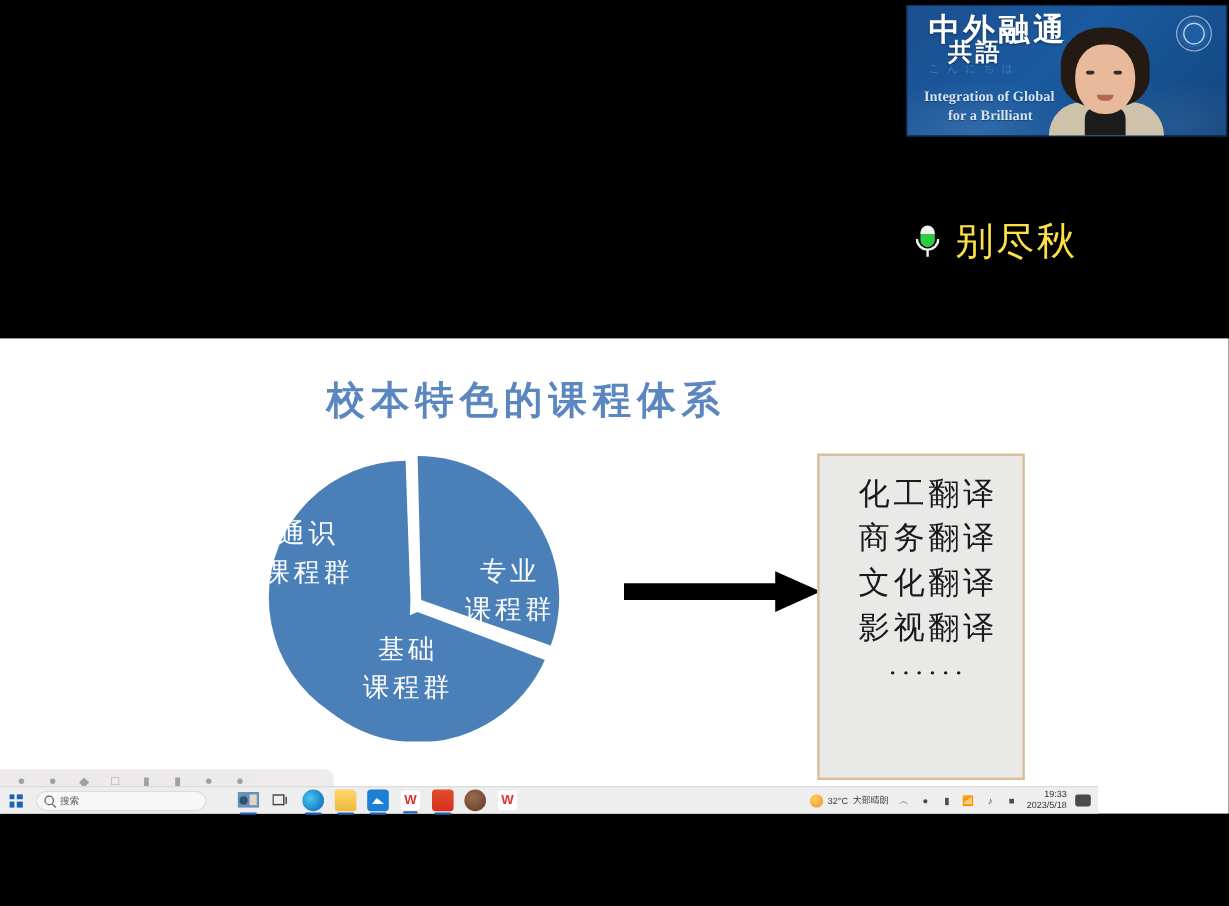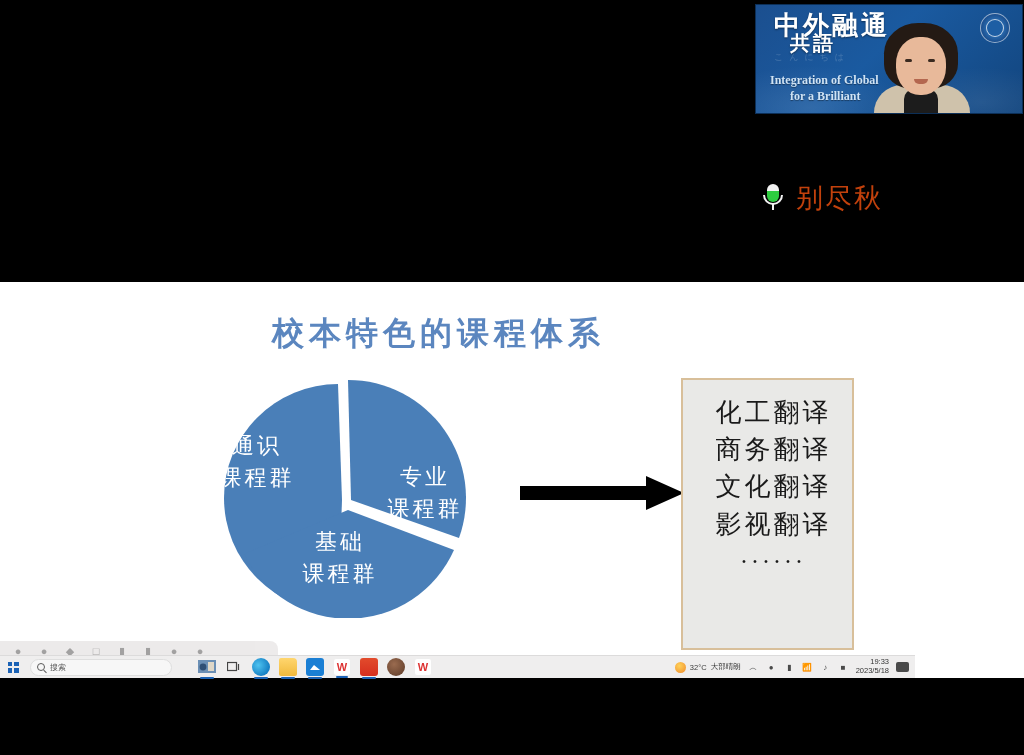--- a/index.html
+++ b/index.html
@@ -129,22 +129,22 @@
     position: absolute; left: 1px; top: 11px;
     width: 20px; height: 10px;
     border: 2px solid #f2f2f2; border-top: none;
     border-radius: 0 0 12px 12px;
   }
   #mic-icon .stem {
     position: absolute; left: 10px; top: 20px;
     width: 2px; height: 6px; background: #f2f2f2;
   }
   #participant-name {
-    color: #c2410c;
-    font-size: 27px;
+    color: #fde047;
+    font-size: 32px;
     letter-spacing: 2px;
     font-family: "DejaVu Sans", sans-serif;
   }
 
   
   #slide {
     position: absolute;
     left: 0px; top: 282px;
     width: 1024px; height: 396px;
     background: #ffffff;

